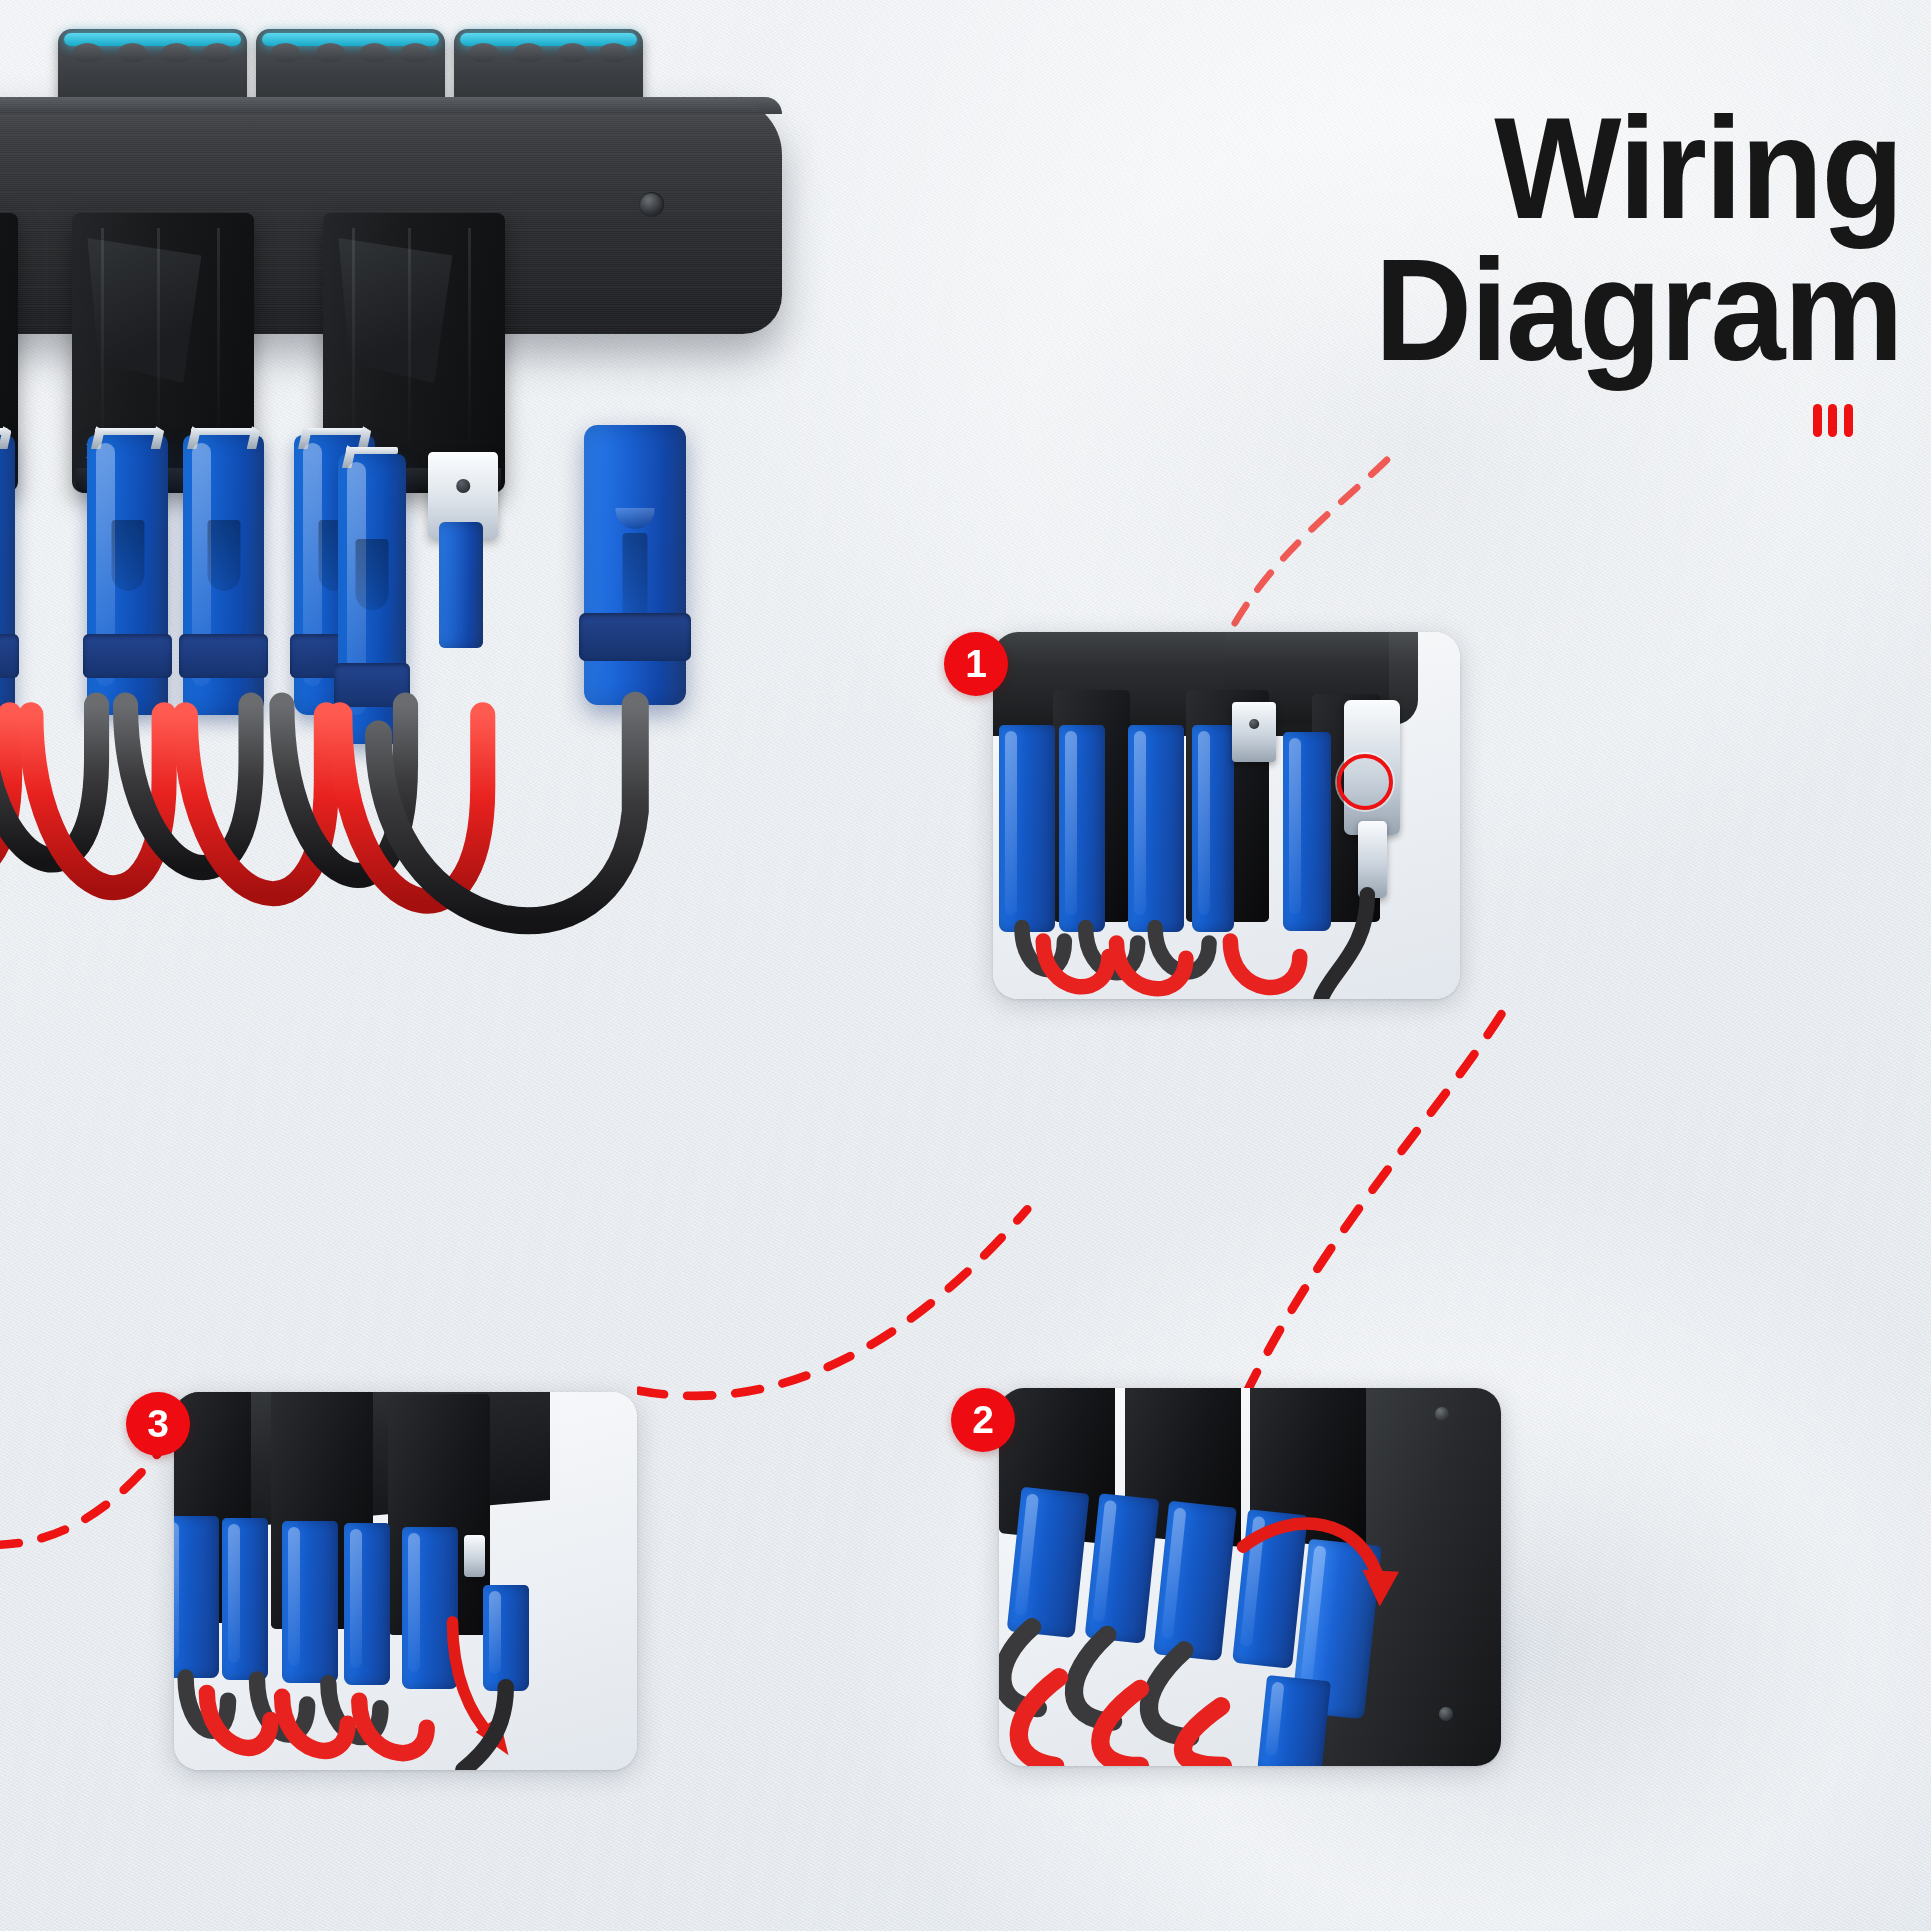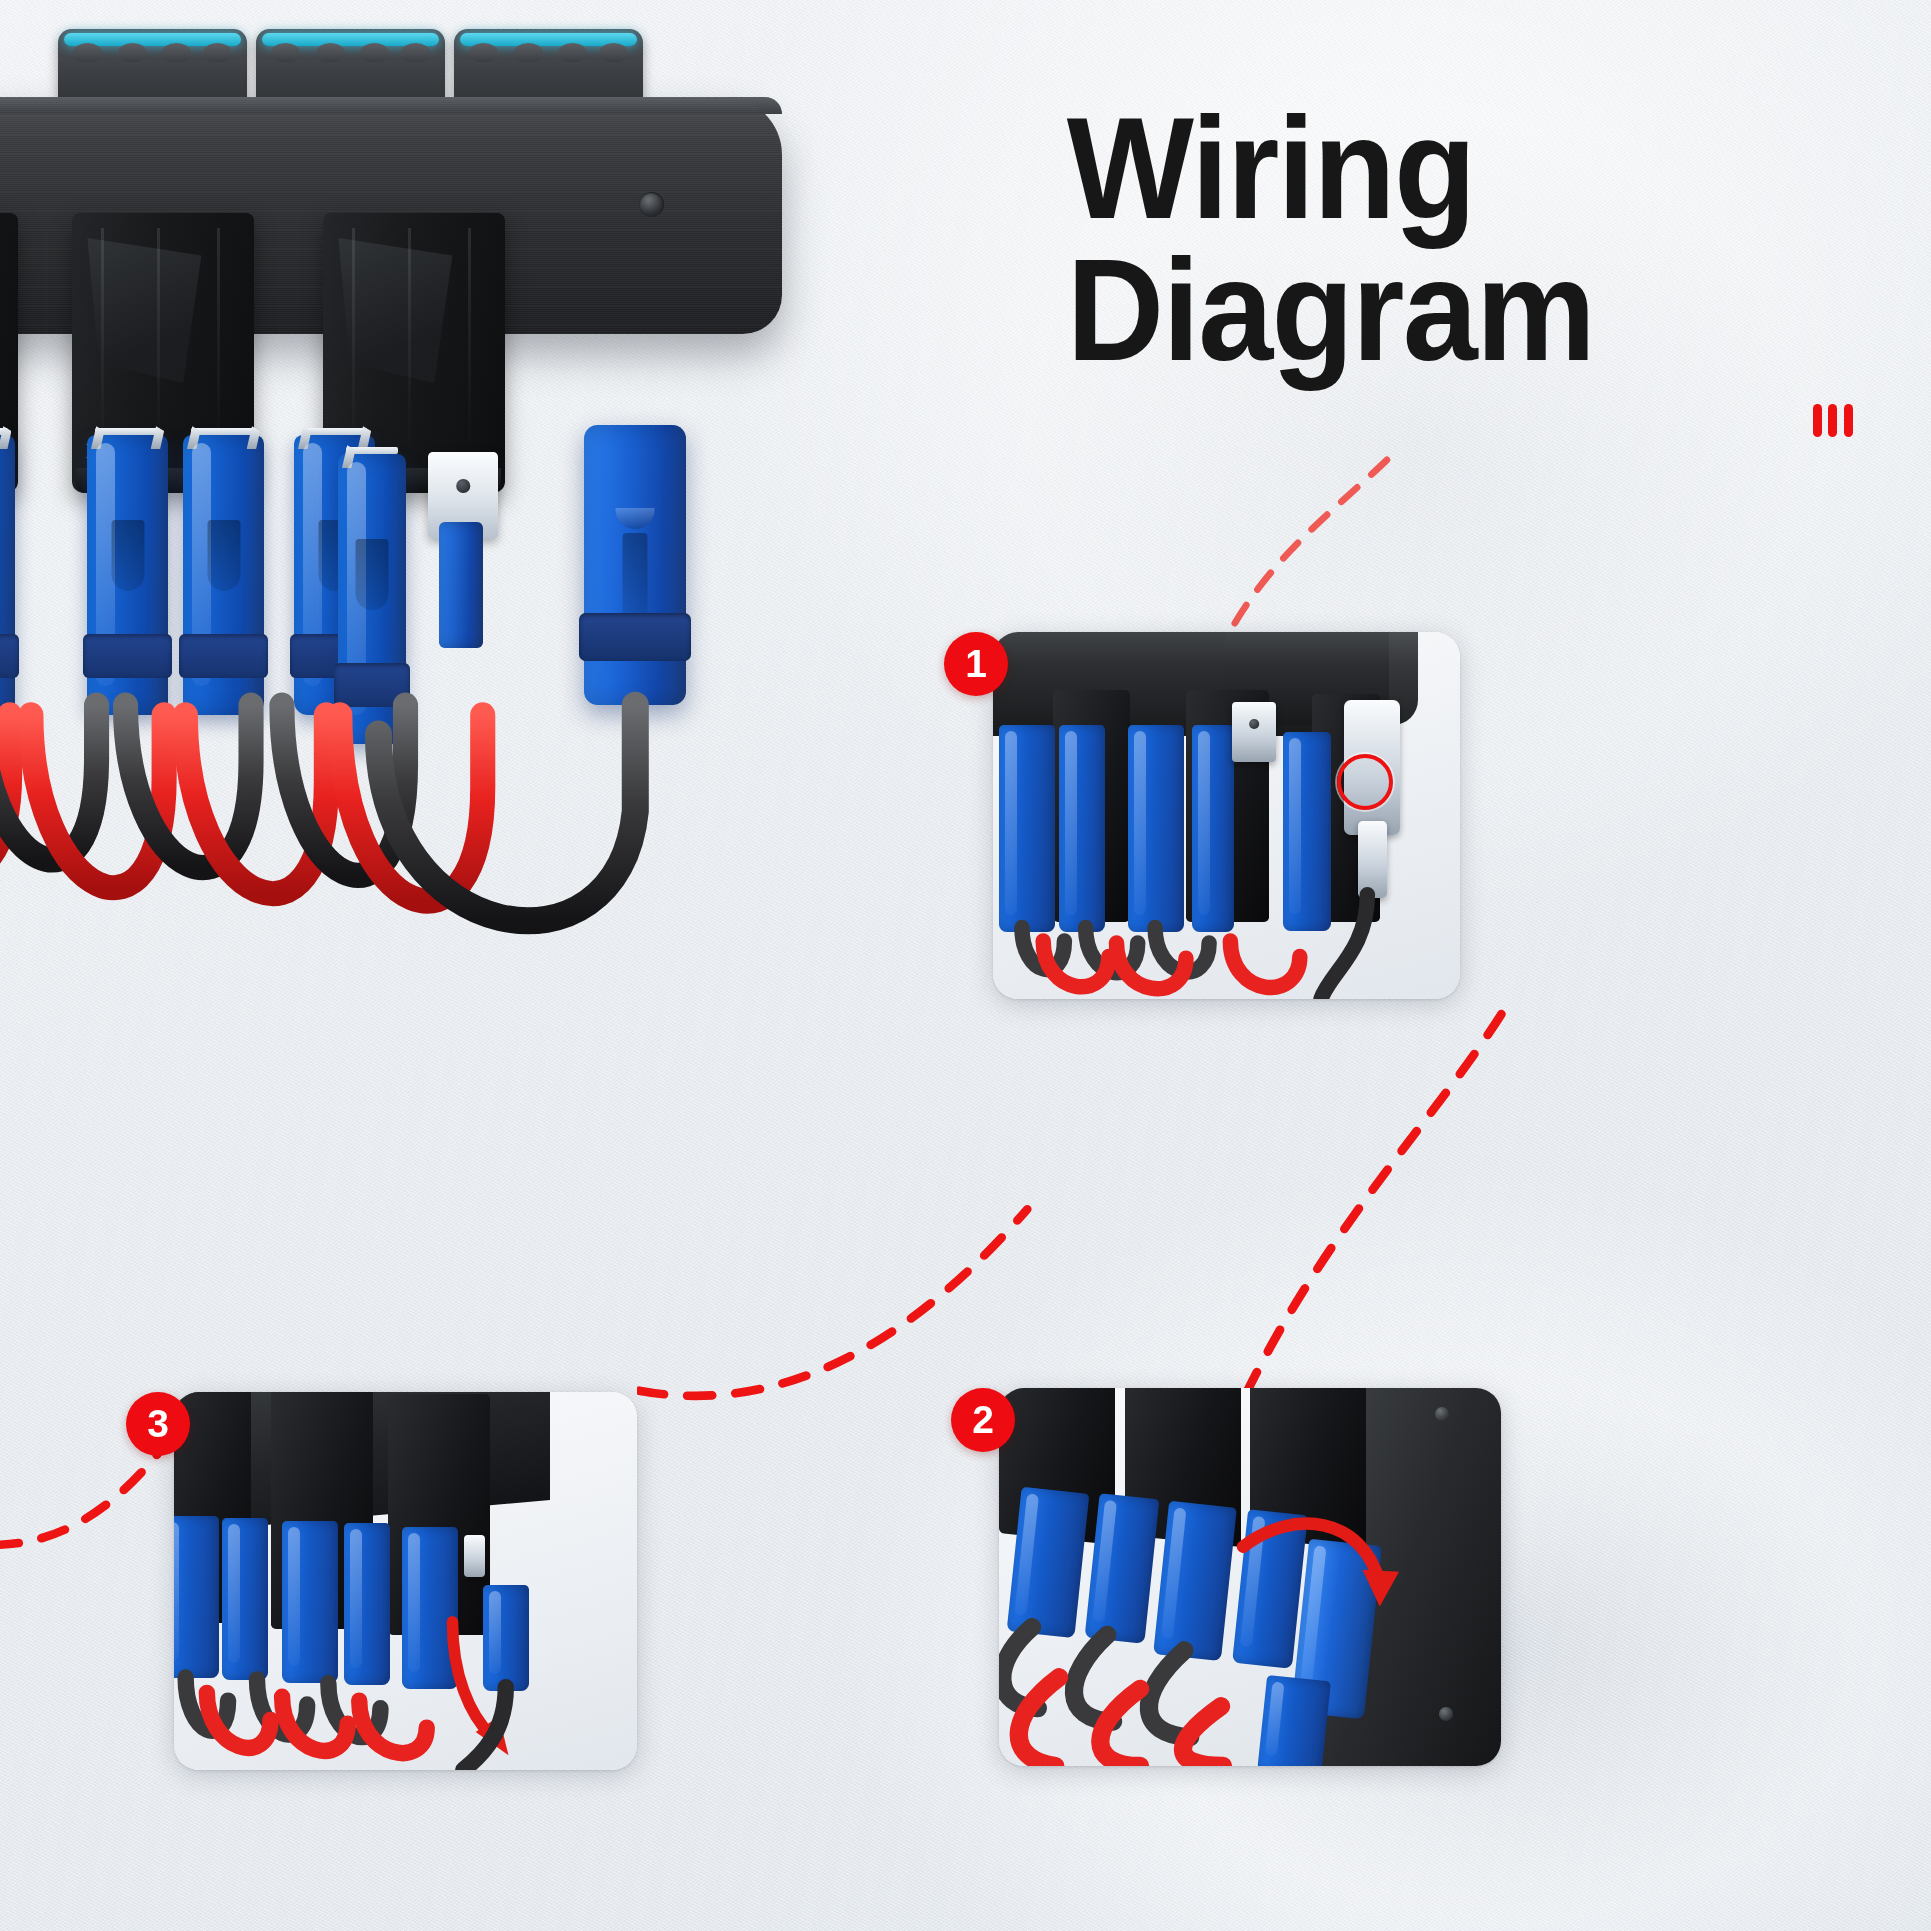--- a/index.html
+++ b/index.html
@@ -27,21 +27,21 @@
   }
   .softshadow{
     position:absolute; border-radius:50%;
     background:radial-gradient(ellipse at center, rgba(190,199,210,.55) 0%, rgba(190,199,210,0) 70%);
     pointer-events:none;
   }
 
   
   #title-block{
     position:absolute; left:1004px; top:97px; width:898px;
-    z-index:40;
+    text-align:right; z-index:40;
   }
   #title-block .line{
     font-family:"Liberation Sans", sans-serif;
     font-weight:bold;
     font-size:145px;
     line-height:0.98;
     letter-spacing:-1.9px;
     color:#171717;
     transform:scaleX(.93);
     transform-origin:right center;

